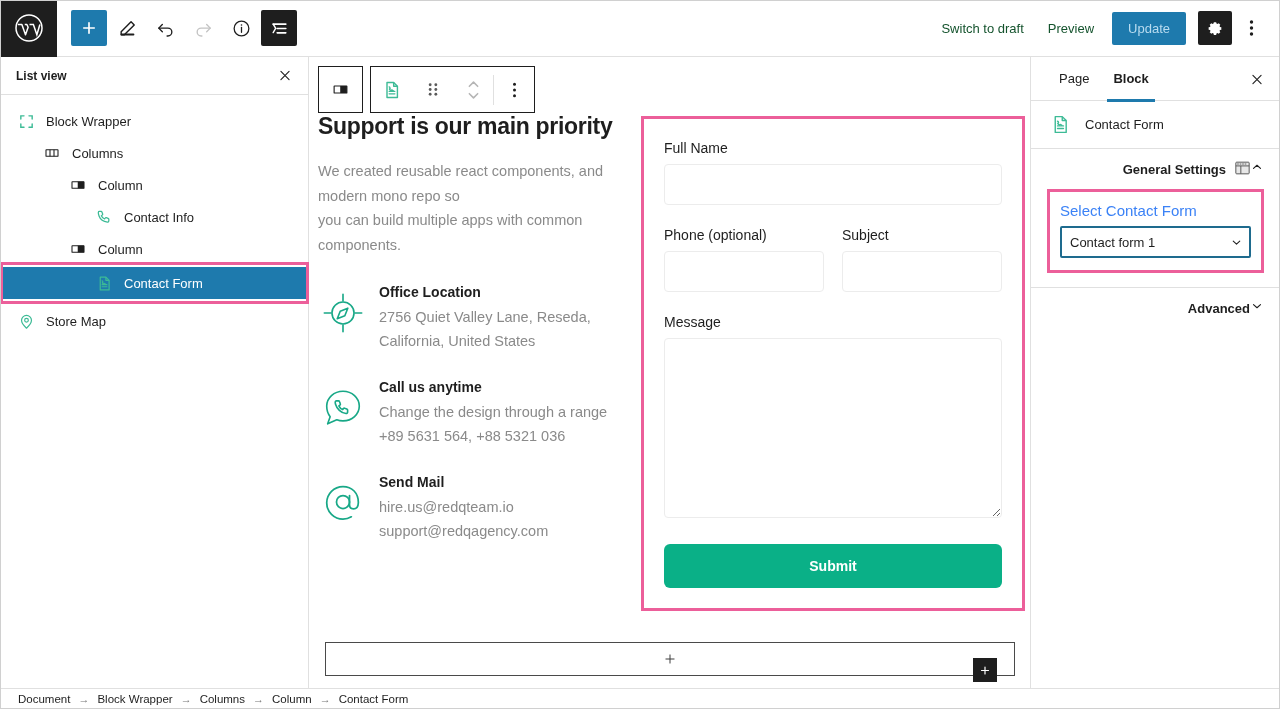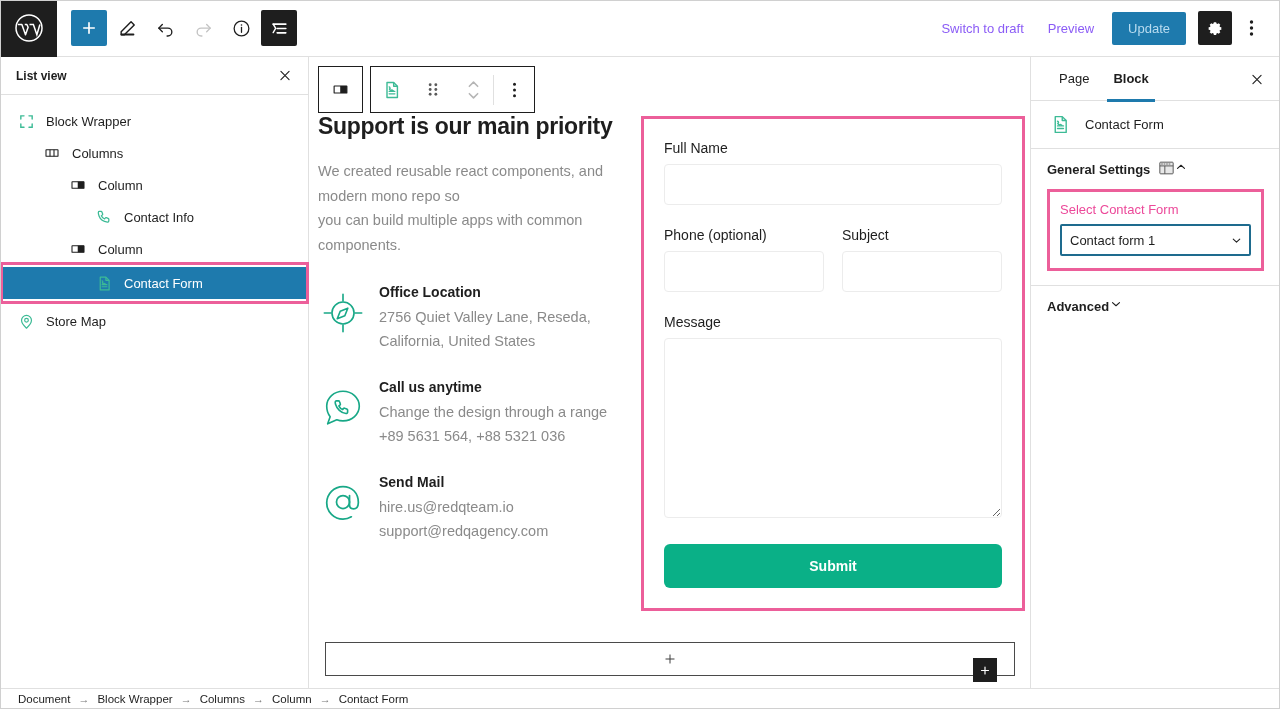--- a/index.html
+++ b/index.html
@@ -29,21 +29,21 @@
     width:36px; height:36px; border-radius:2px;
     display:flex; align-items:center; justify-content:center;
     background:transparent; border:none; cursor:pointer;
   }
   .tb-btn.primary { background:#1e7aad; border-radius:2px; }
   .tb-btn.dark { background:#1e1e1e; border-radius:2px; }
   .tb-spacer { flex:1 1 auto; }
   .tb-right { display:flex; align-items:center; gap:4px; padding-right:14px; }
   .link-btn {
     background:none; border:none; cursor:pointer;
-    color:#8b5cf6; font-size:13px; font-family:"Liberation Sans",sans-serif;
+    color:#14532d; font-size:13px; font-family:"Liberation Sans",sans-serif;
     padding:8px 10px; white-space:nowrap;
   }
   .update-btn {
     background:#1e7aad; color:#b9dcf0; border:none; cursor:pointer;
     font-size:13px; font-family:"Liberation Sans",sans-serif;
     padding:9px 16px; border-radius:2px; margin-left:4px;
   }
   .gear-btn {
     width:34px; height:34px; background:#1e1e1e; border:none; cursor:pointer;
     display:flex; align-items:center; justify-content:center;
@@ -199,25 +199,25 @@
     display:flex; align-items:center; justify-content:center;
   }
   .rs-blockhead {
     height:48px; display:flex; align-items:center; padding:0 16px;
     border-bottom:1px solid #e0e0e0;
   }
   .rs-blockhead .ico { width:26px; height:26px; display:flex; align-items:center; justify-content:center; }
   .rs-blockhead .nm { font-size:13px; margin-left:12px; color:#1e1e1e; }
   .rs-panel-head {
     height:40px; display:flex; align-items:center; padding:0 16px;
-    cursor:pointer; justify-content:flex-start;
+    cursor:pointer; justify-content:flex-end;
   }
   .rs-panel-title { font-size:13px; font-weight:bold; color:#1e1e1e; display:flex; align-items:center; gap:9px; }
   .rs-body { padding:0 16px 14px 16px; }
-  .rs-field-label { font-size:13px; color:#ec4899; display:block; margin-bottom:7px; }
+  .rs-field-label { font-size:15px; color:#3b82f6; display:block; margin-bottom:7px; }
   .rs-select {
     width:100%; height:32px; border:2px solid #1e6b8e; border-radius:2px;
     background:#fff; font-size:13px; font-family:"Liberation Sans",sans-serif;
     padding:0 26px 0 8px; color:#1e1e1e; outline:none;
     -webkit-appearance:none; appearance:none; cursor:pointer;
   }
   .rs-select-wrap { position:relative; }
   .rs-select-chev {
     position:absolute; right:8px; top:9px; pointer-events:none; color:#1e1e1e;
   }

